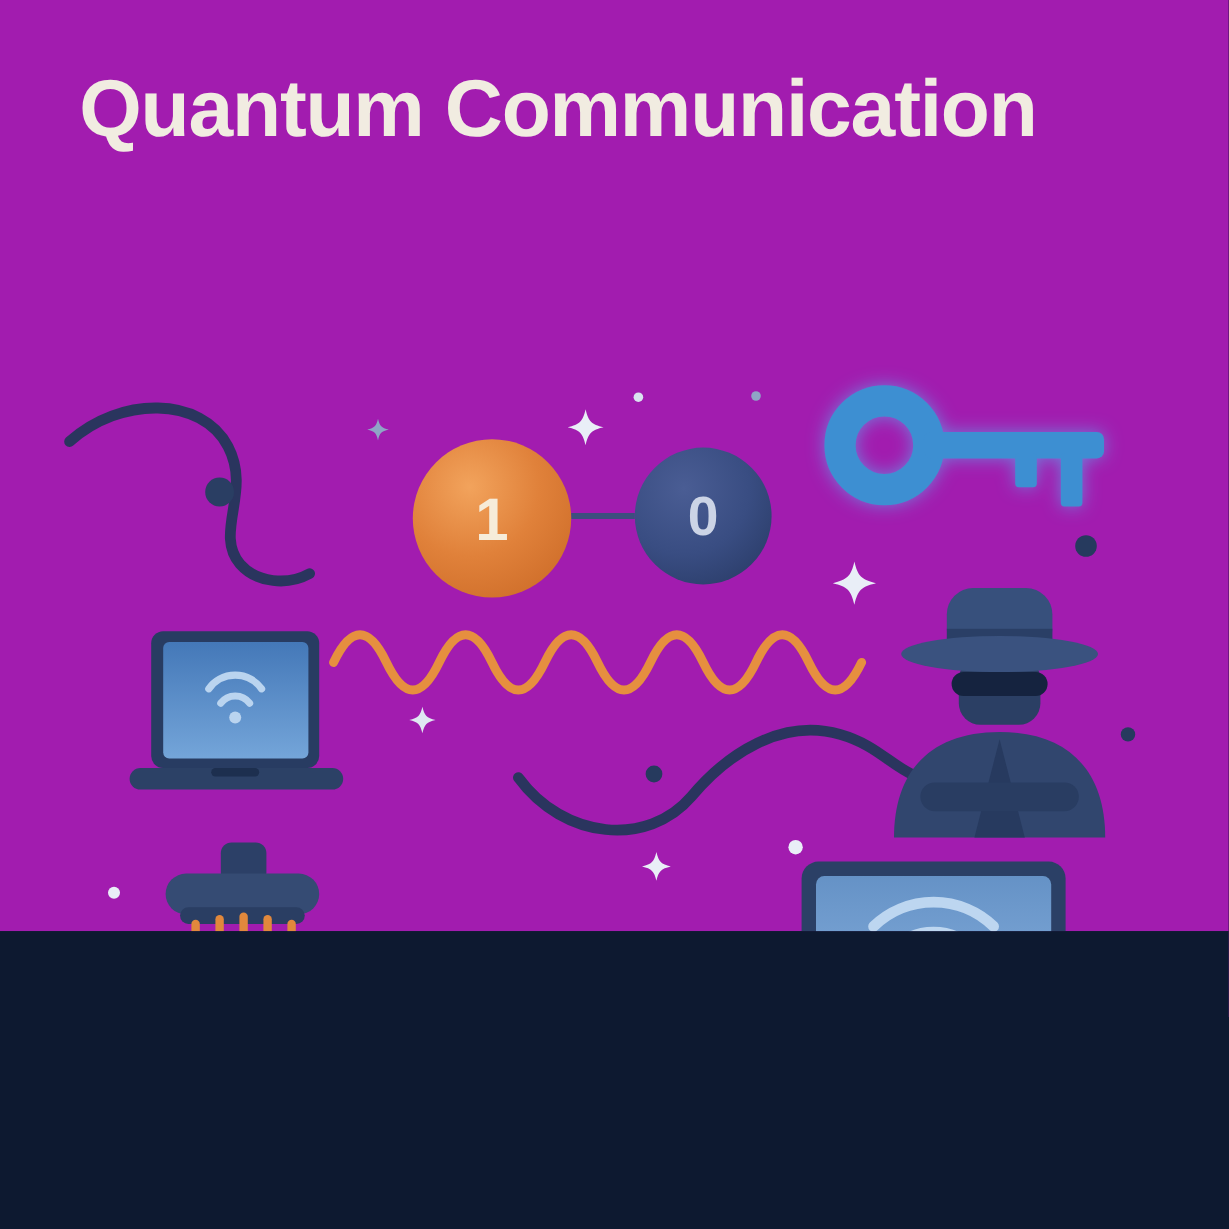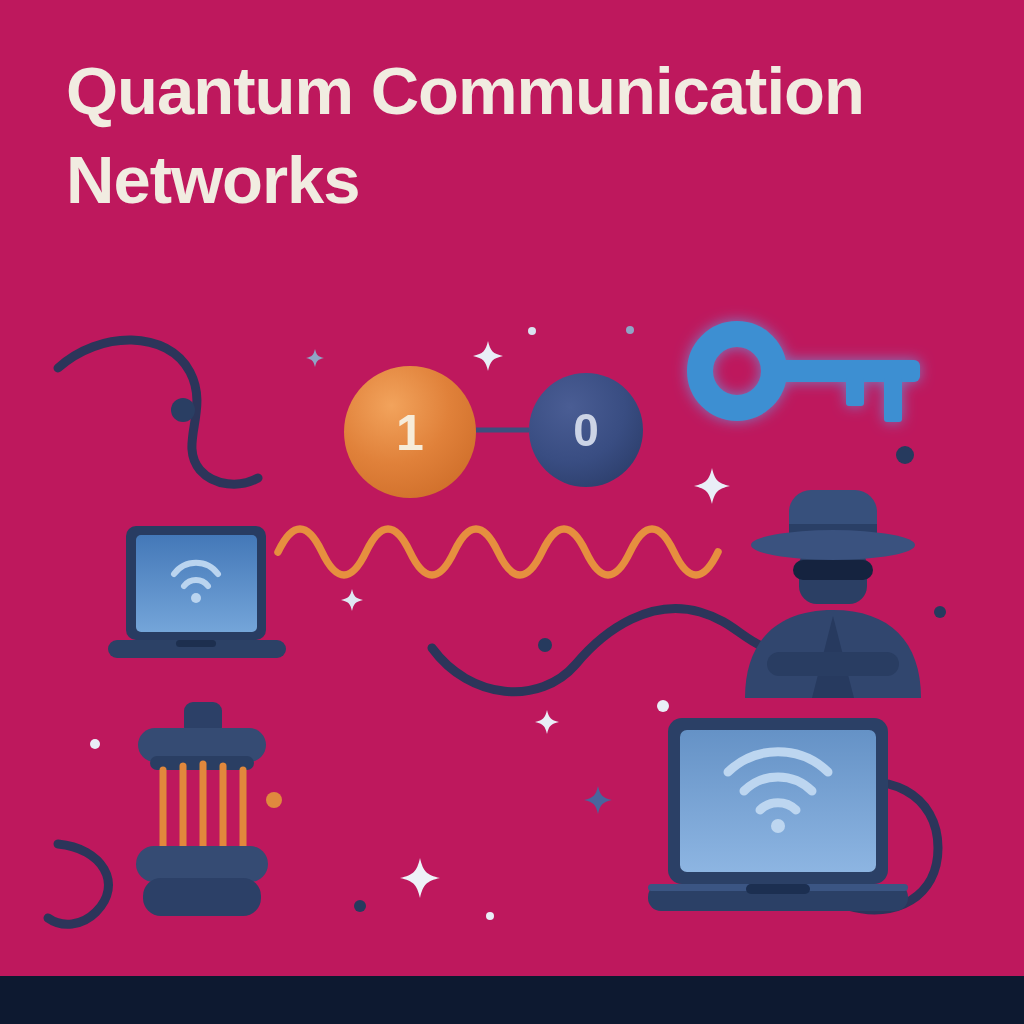--- a/index.html
+++ b/index.html
@@ -1,20 +1,20 @@
 <!DOCTYPE html>
 <html><head>
 <meta charset="utf-8">
 <style>
   html, body { margin: 0; padding: 0; background: #0d1930; }
   .canvas {
     position: relative;
     width: 1024px;
-    height: 976px;
-    background: #be185d;
+    height: 776px;
+    background: #a21caf;
     overflow: hidden;
     font-family: "Liberation Sans", sans-serif;
   }
   .title {
     position: absolute;
     left: 66px;
     top: 46px;
     font-size: 67px;
     line-height: 89px;
     font-weight: bold;
@@ -33,21 +33,20 @@
     font-weight: bold;
   }
 </style>
 </head>
 <body>
 
 <div class="canvas">
 
   <div class="title">
     <div>Quantum Communication</div>
-    <div>Networks</div>
   </div>
 
   <svg class="illustration" width="1024" height="1024" viewBox="0 0 1024 1024">
     <defs>
       <radialGradient id="gradQ1" cx="36%" cy="30%" r="80%">
         <stop offset="0%" stop-color="#f2a35c"></stop>
         <stop offset="55%" stop-color="#e0813a"></stop>
         <stop offset="100%" stop-color="#cf6e2a"></stop>
       </radialGradient>
       <radialGradient id="gradQ0" cx="36%" cy="30%" r="80%">

